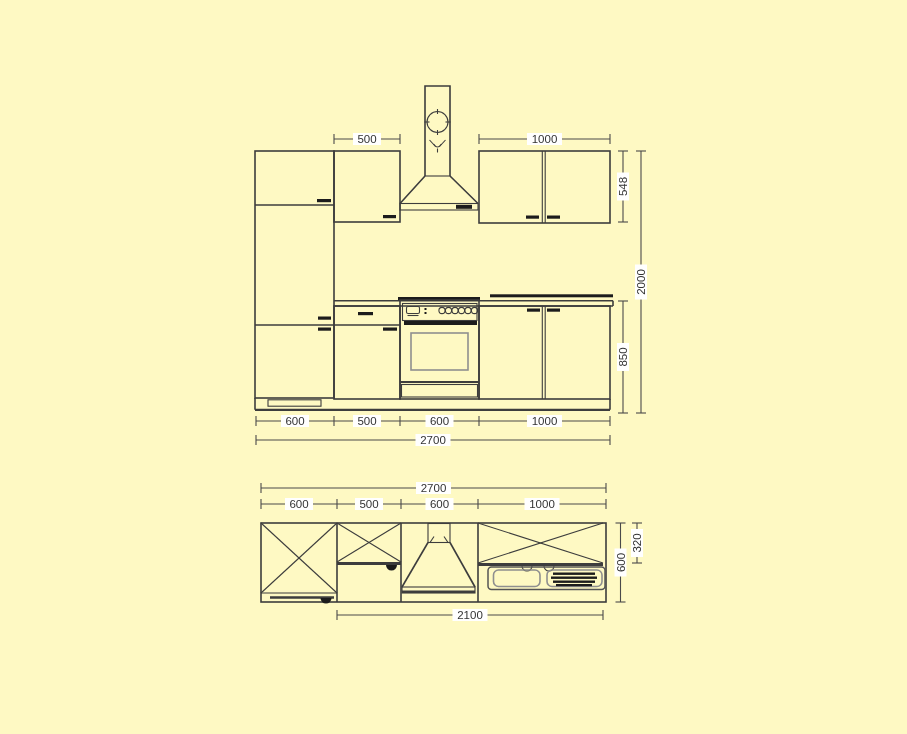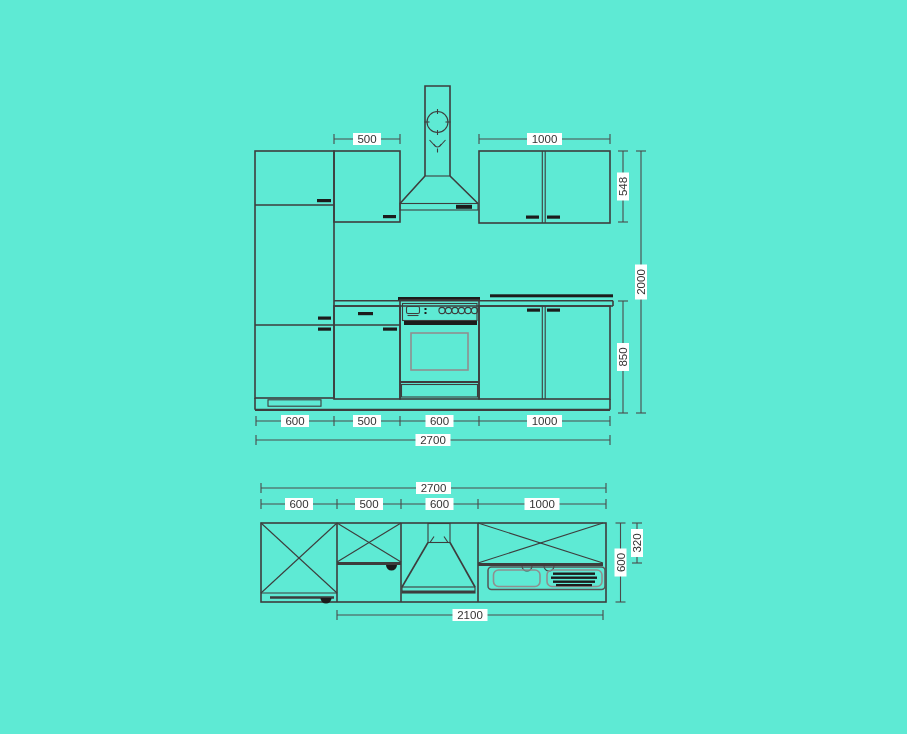--- a/index.html
+++ b/index.html
@@ -1,16 +1,16 @@
 <!DOCTYPE html>
 <html><head>
 <meta charset="utf-8">
 <style>
   html,body{margin:0;padding:0;background:#ffffff;}
-  .canvas{position:relative;width:907px;height:734px;background:#5eead4;overflow:hidden;
+  .canvas{position:relative;width:907px;height:734px;background:#fef9c3;overflow:hidden;
           font-family:"Liberation Sans",sans-serif;}
   svg{position:absolute;left:0;top:0;}
   svg line, svg rect, svg path, svg circle{stroke:#3d3d3d;stroke-width:1.6;fill:none;}
   svg .thin{stroke-width:1.1;}
   svg .handle{fill:#1c1c1c;stroke:none;}
   svg .gray{stroke:#8f8f8f;stroke-width:1.6;}
   svg .dim{stroke:#4a4a4a;stroke-width:1.1;}
   svg .lblbg{fill:#ffffff;stroke:none;}
   svg text{font-family:"Liberation Sans",sans-serif;font-size:11.5px;fill:#333333;stroke:none;}
 </style>

